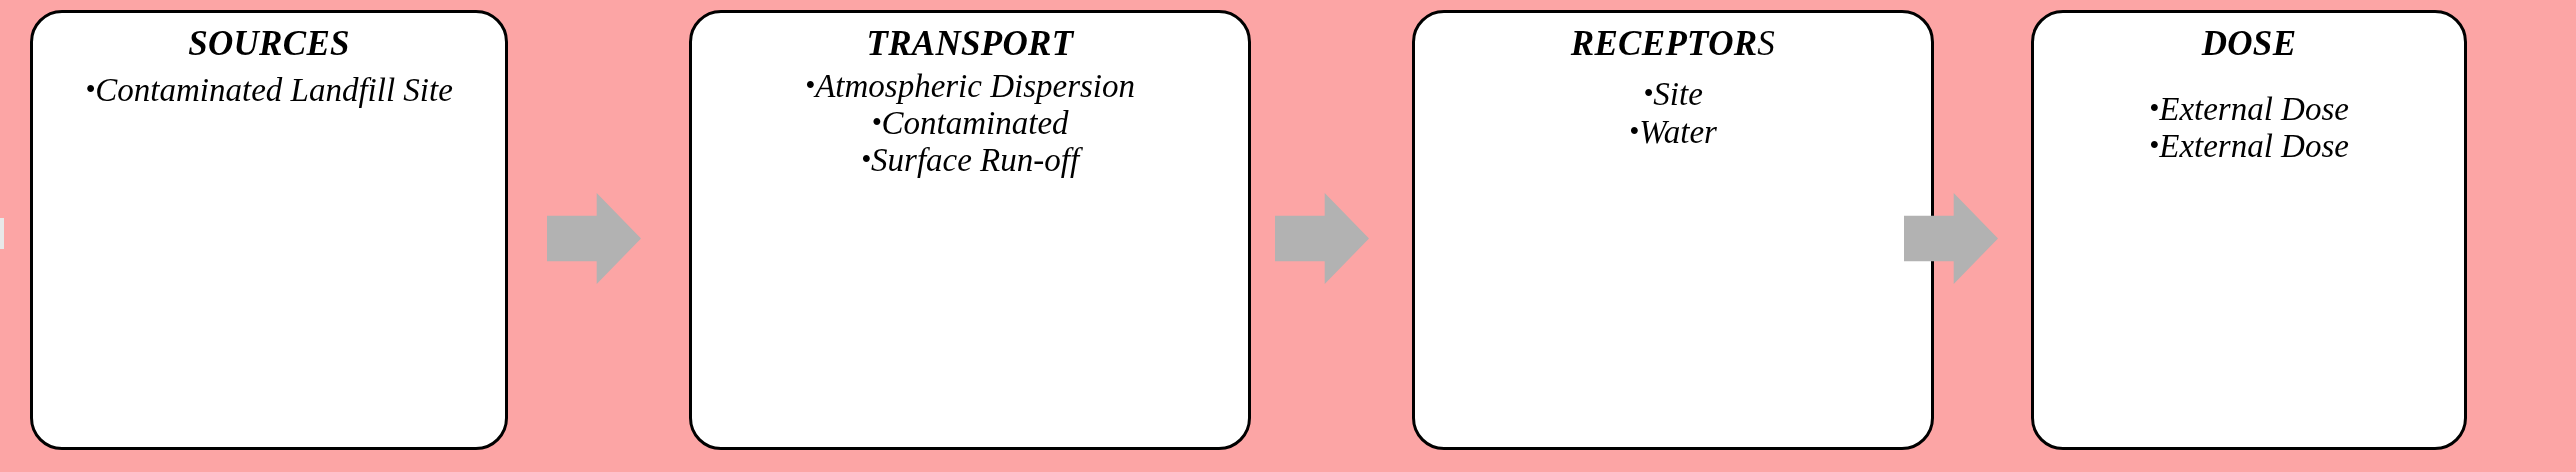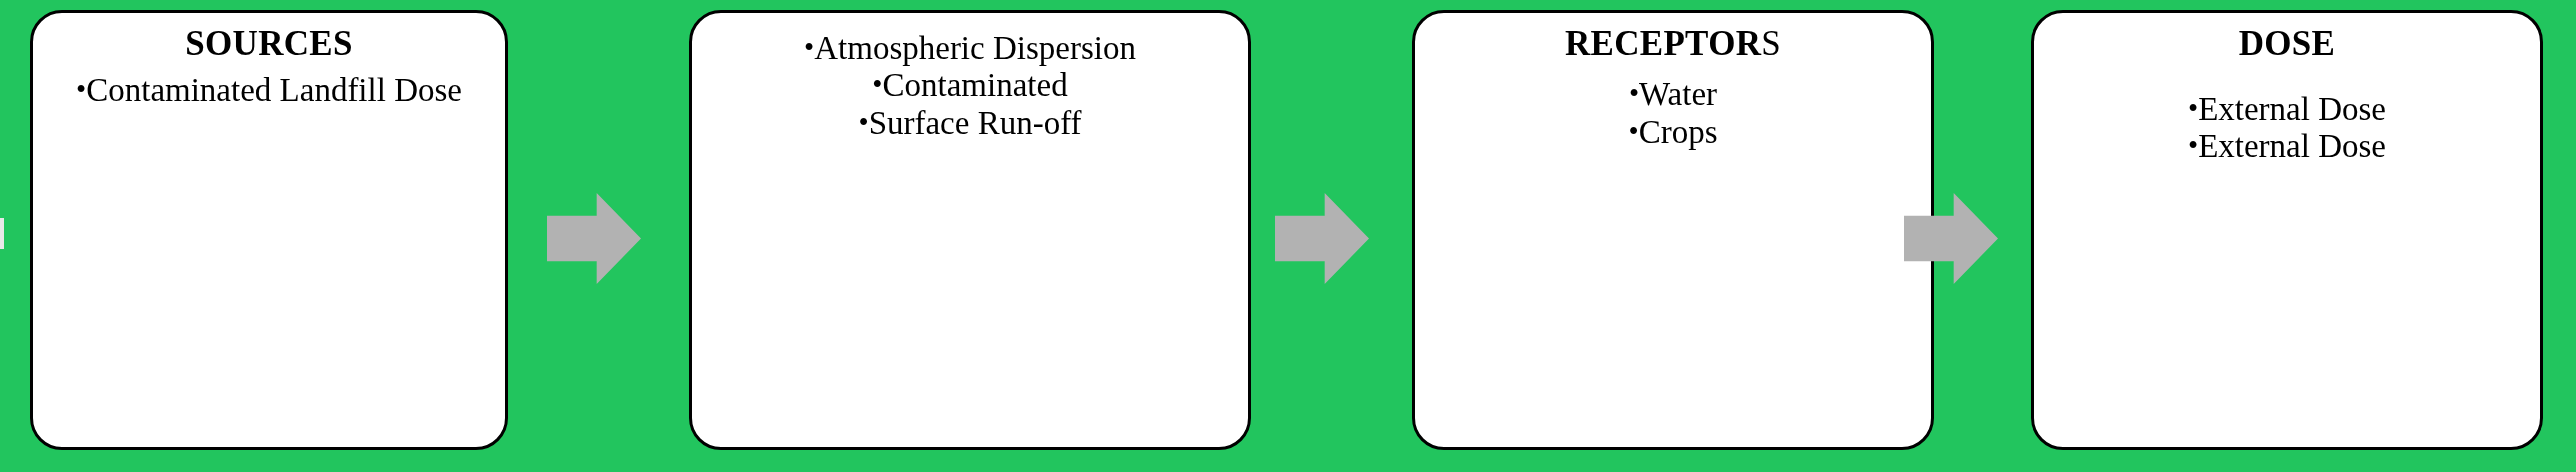--- a/index.html
+++ b/index.html
@@ -12,21 +12,22 @@
     height: 472px;
     font-family: "Liberation Serif", "DejaVu Serif", serif;
     color: #000000;
     overflow: hidden;
   }
 
   #flow {
     position: relative;
     width: 2576px;
     height: 472px;
-    background: #22c55e;
+    background: #fca5a5;
+    font-style: italic;
   }
 
   
   .edge-sliver {
     position: absolute;
     left: 0px;
     top: 218px;
     width: 4px;
     height: 31px;
     background: #e8e8e8;
@@ -76,21 +77,21 @@
   }
   .bullet-list li.wrapped {
     white-space: normal;
     line-height: 1.12;
   }
 
   
   #box-sources   { left: 30px;   width: 478px; }
   #box-transport { left: 689px; width: 562px; }
   #box-receptors { left: 1412px; width: 522px; }
-  #box-dose      { left: 2031px; width: 512px; }
+  #box-dose      { left: 2031px; width: 436px; }
 
   #box-sources .bullet-list   { width: 415px; margin-top: 9.4px; }
   #box-transport .bullet-list { width: 522px; margin-top: 5px; }
   #box-receptors .bullet-list { width: 401px; margin-top: 13.4px; }
   #box-dose .bullet-list      { width: 468px; margin-top: 28px; }
 
   
   .flow-arrow {
     position: absolute;
     top: 193px;
@@ -108,51 +109,54 @@
 
 <div id="flow">
 
   <div class="edge-sliver"></div>
 
   <div class="stage-box" id="box-sources">
     <div class="stage-title">
       <span>SOURCES</span><span class="tail"></span>
     </div>
     <ul class="bullet-list">
-      <li class="wrapped"><span class="dot">•</span><span>Contaminated Landfill Dose</span></li>
+      <li class="wrapped"><span class="dot">•</span><span>Contaminated Landfill Site</span></li>
     </ul>
   </div>
 
   <div class="flow-arrow" id="arrow-1">
     <svg viewBox="0 0 140 136" preserveAspectRatio="none" aria-hidden="true">
       <polygon points="0,34 74,34 74,0 140,68 74,136 74,102 0,102" fill="#b2b2b2"></polygon>
     </svg>
   </div>
 
   <div class="stage-box" id="box-transport">
+    <div class="stage-title">
+      <span>TRANSPORT</span><span class="tail"></span>
+    </div>
     <ul class="bullet-list">
       <li class="wrapped"><span class="dot">•</span><span>Atmospheric Dispersion</span></li>
       <li><span class="dot">•</span><span>Contaminated</span></li>
       <li><span class="dot">•</span><span>Surface Run-off</span></li>
     </ul>
   </div>
 
   <div class="flow-arrow" id="arrow-2">
     <svg viewBox="0 0 140 136" preserveAspectRatio="none" aria-hidden="true">
       <polygon points="0,34 74,34 74,0 140,68 74,136 74,102 0,102" fill="#b2b2b2"></polygon>
     </svg>
   </div>
 
   <div class="stage-box" id="box-receptors">
     <div class="stage-title">
       <span>RECEPTOR</span><span class="tail">S</span>
     </div>
     <ul class="bullet-list">
+      <li><span class="dot">•</span><span>Site</span></li>
       <li><span class="dot">•</span><span>Water</span></li>
-      <li><span class="dot">•</span><span>Crops</span></li>
     </ul>
   </div>
 
   <div class="flow-arrow" id="arrow-3">
     <svg viewBox="0 0 140 136" preserveAspectRatio="none" aria-hidden="true">
       <polygon points="0,34 74,34 74,0 140,68 74,136 74,102 0,102" fill="#b2b2b2"></polygon>
     </svg>
   </div>
 
   <div class="stage-box" id="box-dose">

